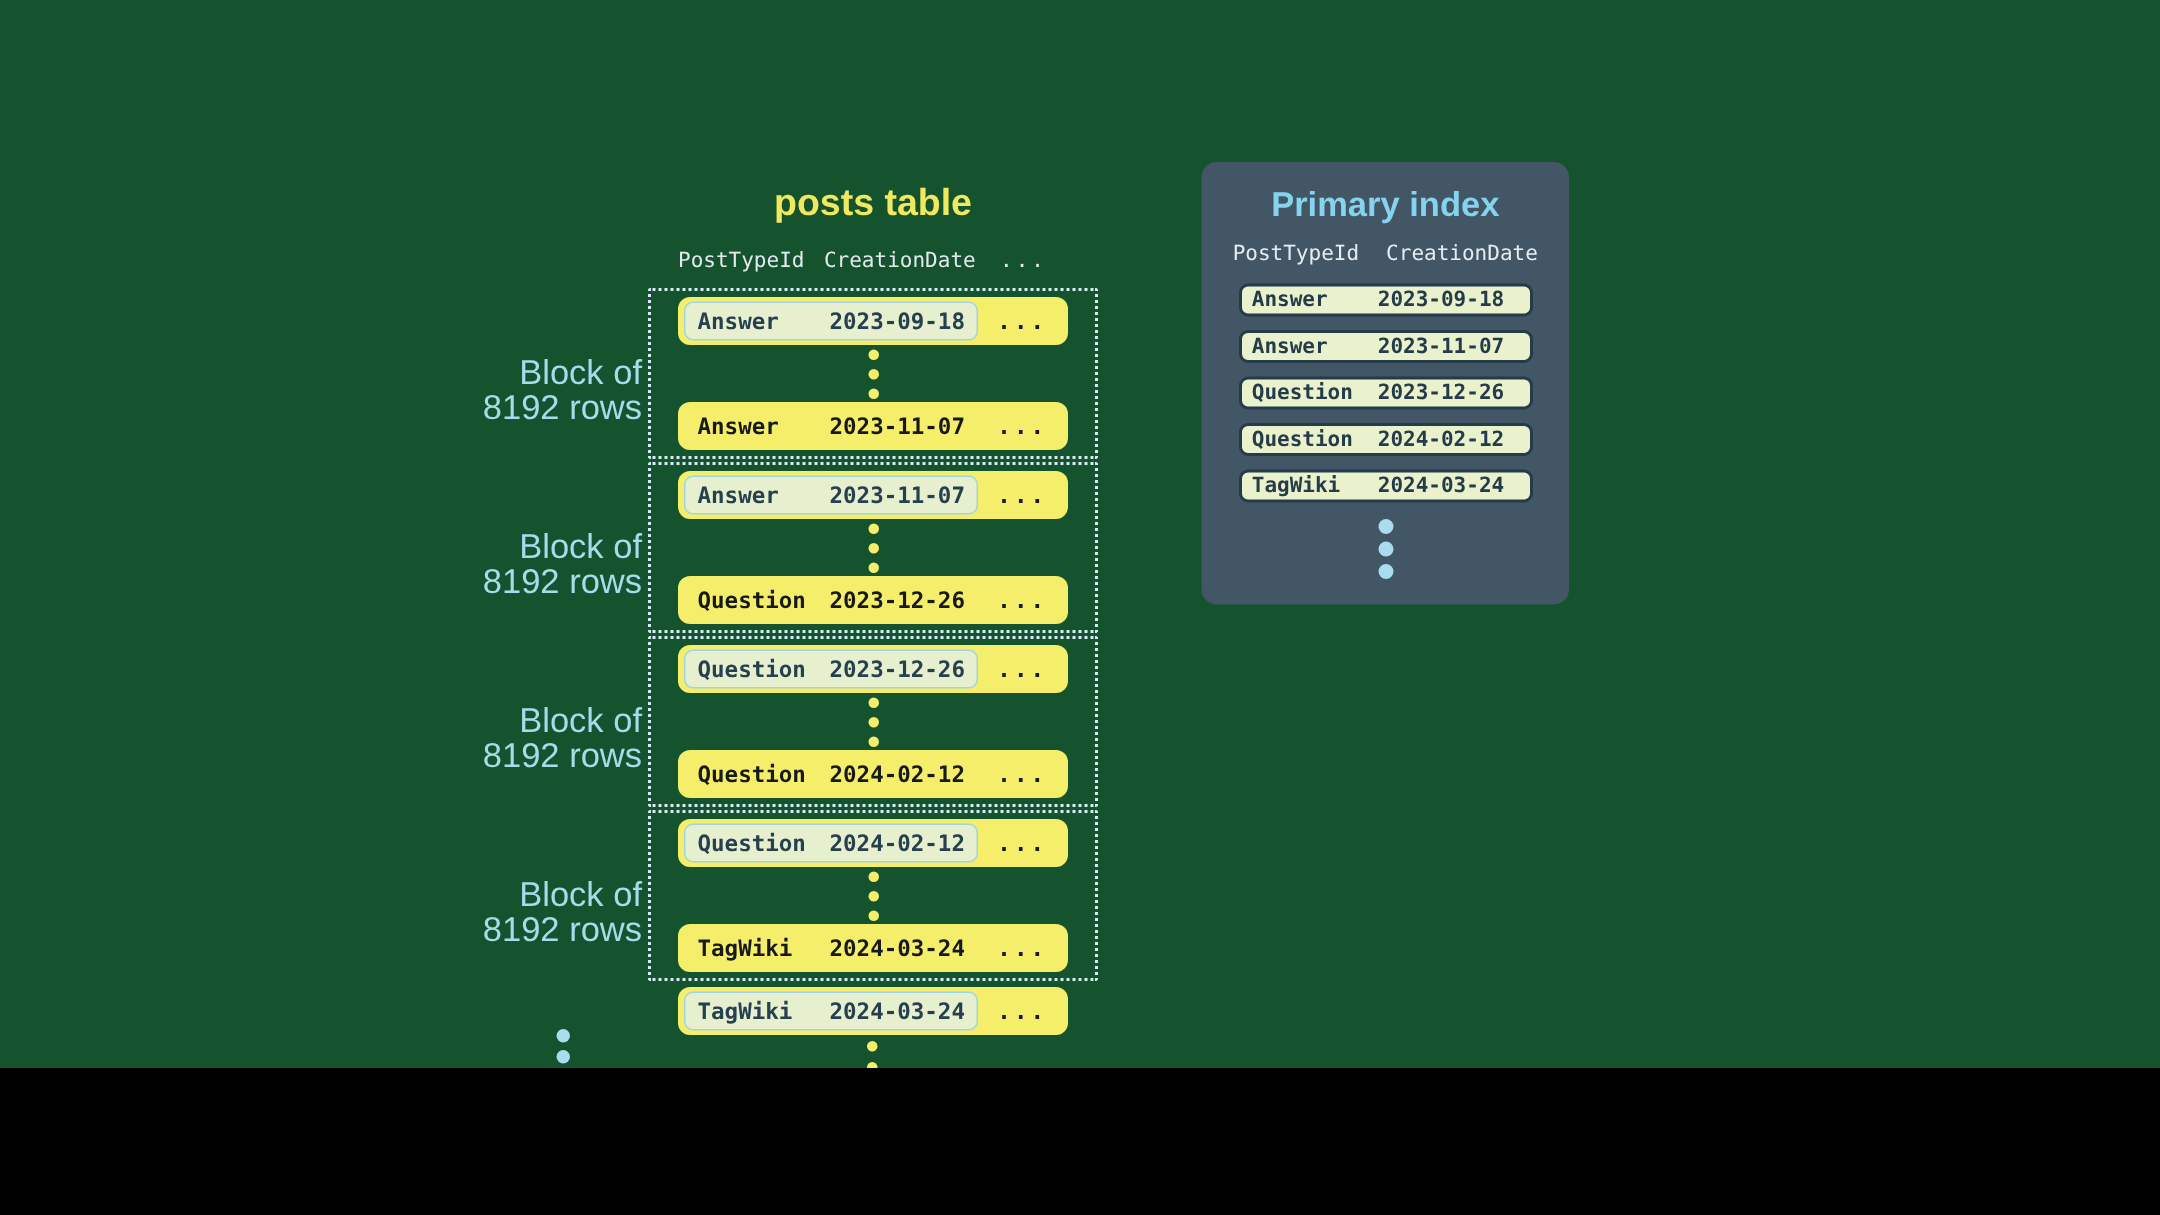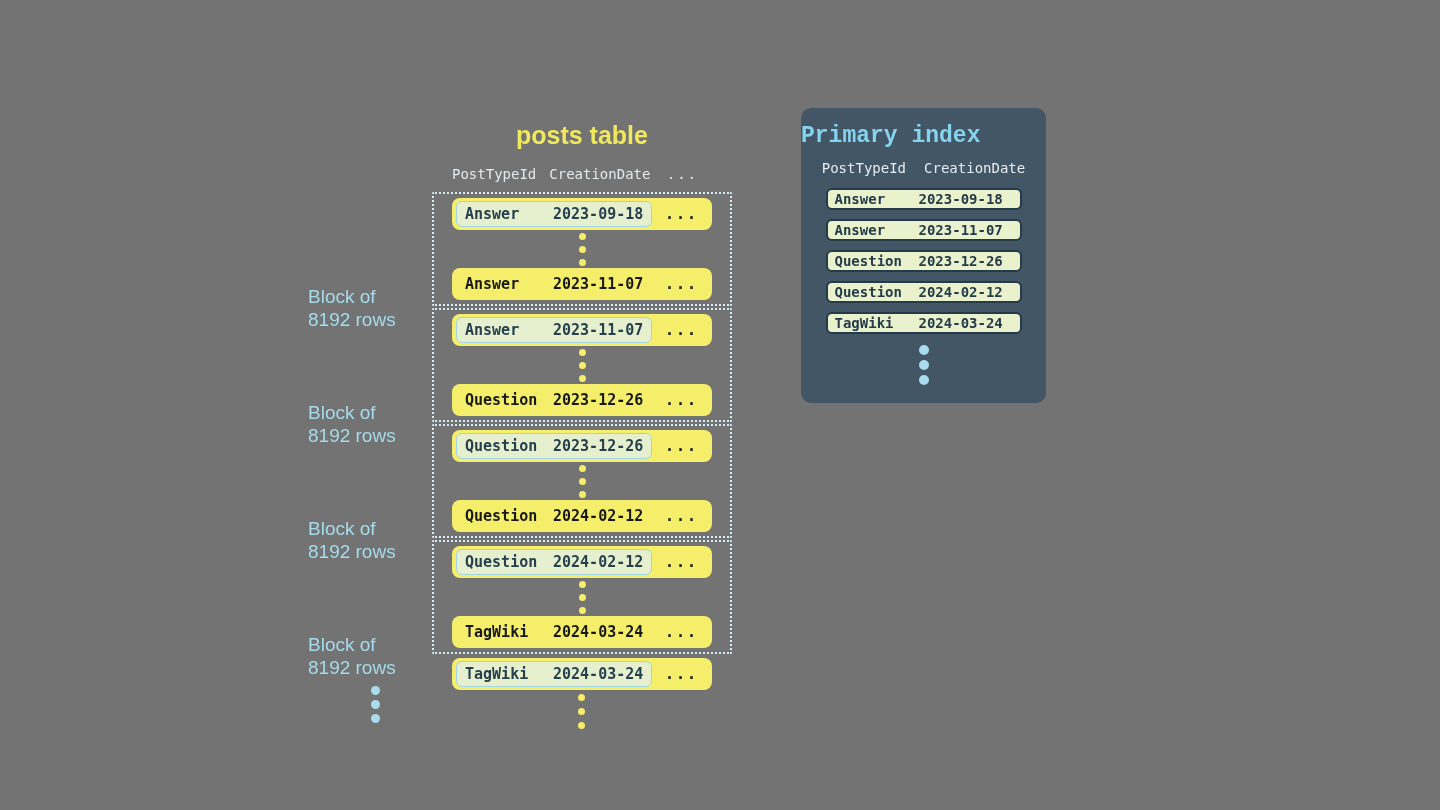--- a/index.html
+++ b/index.html
@@ -1,19 +1,19 @@
 <!DOCTYPE html>
 <html><head>
 <meta charset="utf-8">
 <style>
   * { margin:0; padding:0; box-sizing:border-box; }
   html,body { background:#000; }
   .stage {
-    position:relative; width:1440px; height:810px;
-    background:#737373; overflow:hidden;
+    position:relative; width:1440px; height:712px;
+    background:#14532d; overflow:hidden;
     font-family:"Liberation Sans", sans-serif;
   }
   .mono { font-family:"DejaVu Sans Mono", monospace;align-items:center; }
 
   
   .pt-title {
     position:absolute; left:432px; top:121px; width:300px;
     text-align:center; font-size:25px; font-weight:700; color:#f0e95f;
   }
   .pt-header {
@@ -44,42 +44,42 @@
   .cellwrap.hl {
     background:#e6f0cf; border-color:#9fd4e6; color:#27404f;
   }
   .row .more { margin-left:auto; letter-spacing:2px; }
 
   .vdots { flex:1; display:flex; flex-direction:column; align-items:center; justify-content:center; gap:6px; }
   .vdots i { width:7px; height:7px; border-radius:50%; background:#f5ee6b; }
 
   .block-label {
     position:absolute; left:308px; width:120px;
-    text-align:left; font-size:19px; line-height:23px; color:#a5dbeb;margin-top:48px;
+    text-align:right; font-size:23px; line-height:23px; color:#a5dbeb;
   }
   .bl-1 { top:237px; } .bl-2 { top:353px; } .bl-3 { top:469px; } .bl-4 { top:585px; }
 
   .tail-row { position:absolute; left:452px; top:658px; width:260px; }
 
   .tail-dots { position:absolute; left:578px; top:694px;
     display:flex; flex-direction:column; gap:7px; }
   .tail-dots i { width:7px; height:7px; border-radius:50%; background:#f5ee6b; }
 
   .left-dots { position:absolute; left:371px; top:686px;
     display:flex; flex-direction:column; gap:5px; }
   .left-dots i { width:9px; height:9px; border-radius:50%; background:#a8dcee; }
 
   
   .panel {
     position:absolute; left:801px; top:108px; width:245px; height:295px;
     background:#425665; border-radius:10px;
   }
   .pi-title {
-    margin-top:15px; text-align:left;
-    font-size:23px; font-weight:700; color:#86d3ee;font-family:Liberation Mono, monospace;
+    margin-top:15px; text-align:center;
+    font-size:23px; font-weight:700; color:#86d3ee;
   }
   .pi-header {
     margin-top:11px; display:flex; justify-content:center; gap:18px;
     font-size:14px; color:#e6edf2;
   }
   .pills { margin-top:12px; display:flex; flex-direction:column; align-items:center; gap:9px; }
   .pill {
     width:196px; height:22px; background:#e9f2cc;
     border:2px solid #253b4a; border-radius:6px;
     display:flex; align-items:center; padding:0 7px;

